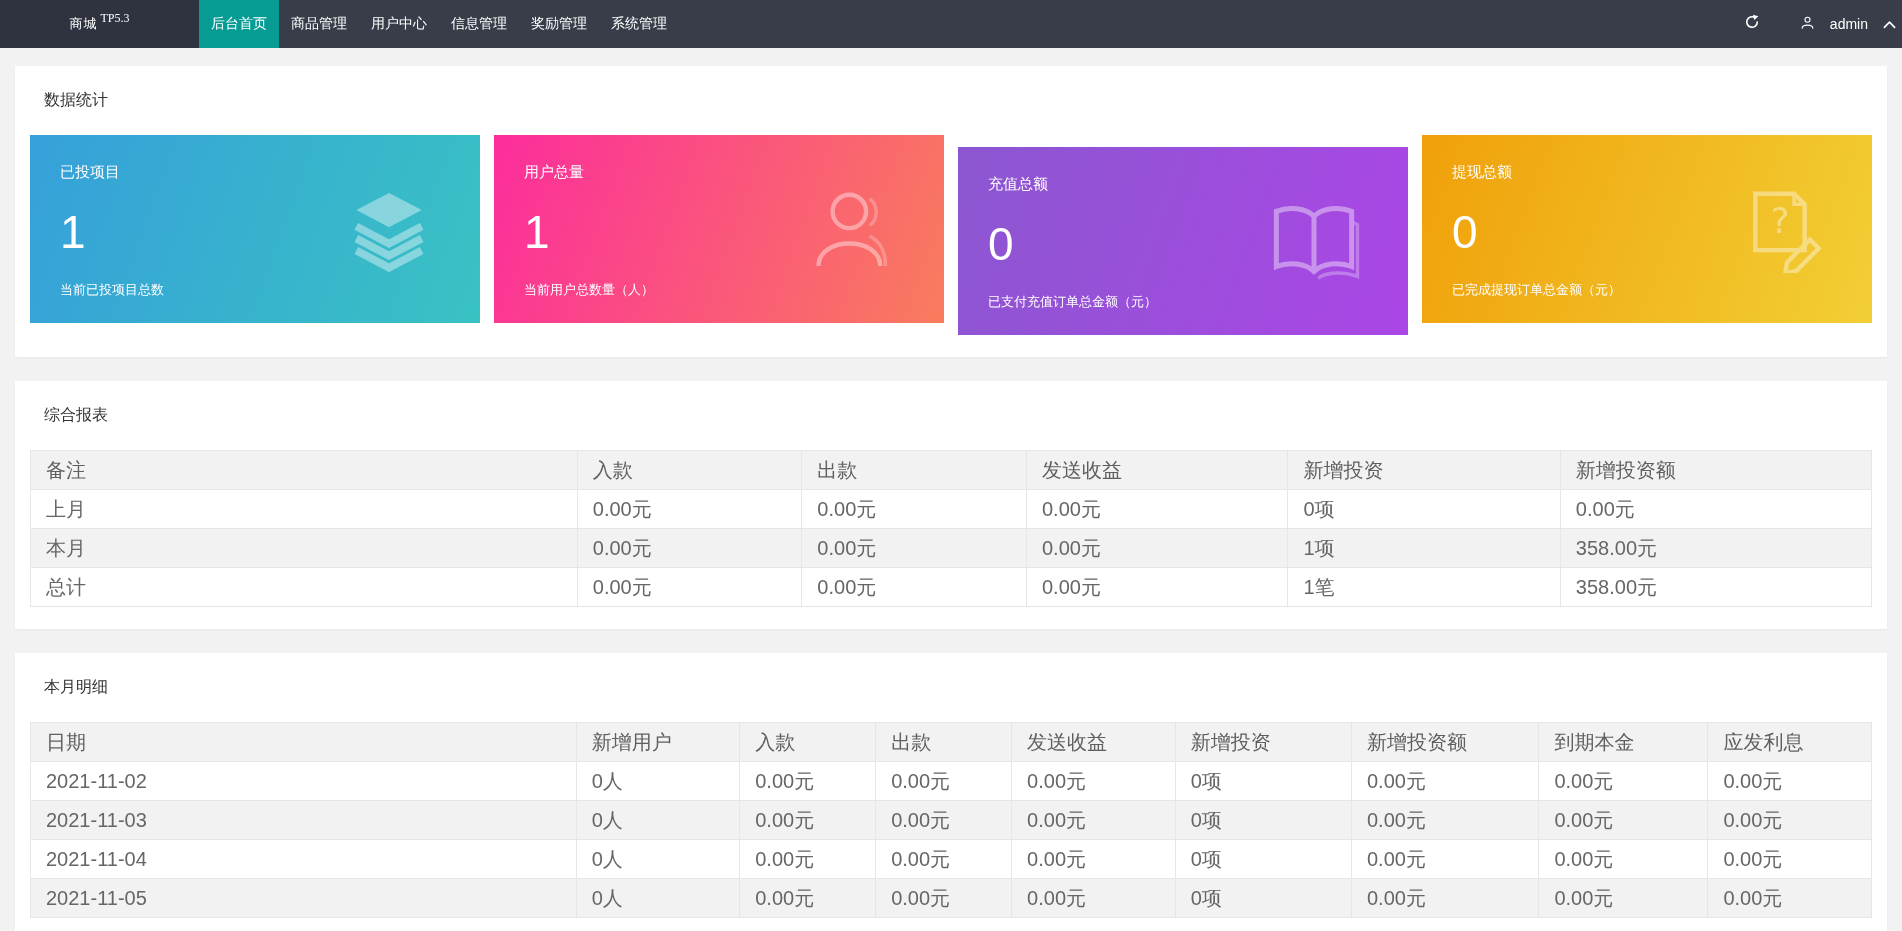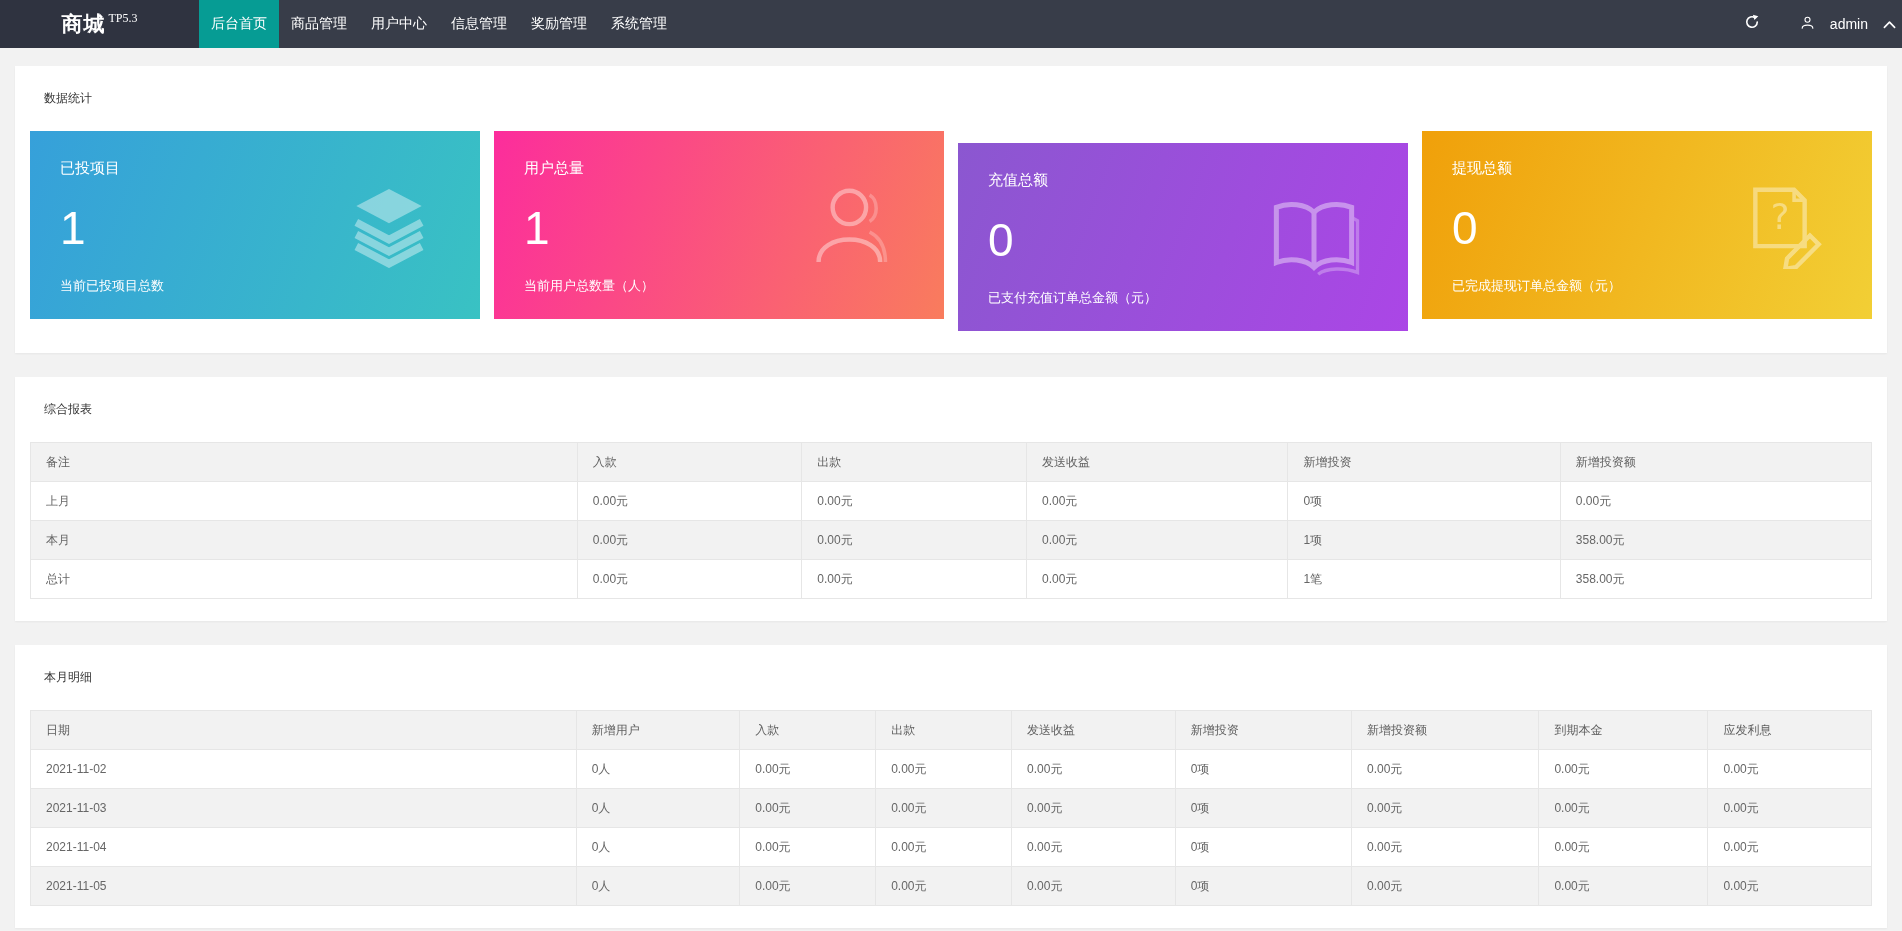--- a/index.html
+++ b/index.html
@@ -19,21 +19,21 @@
     color: #fff;
   }
   .logo {
     width: 199px;
     display: flex;
     align-items: center;
     justify-content: center;
     background: #2f3340;
     cursor: pointer;
   }
-  .logo-main { font-size: 21px; font-weight: bold; letter-spacing: 1px; }
+  .logo-main { font-size: 13px; font-weight: normal; letter-spacing: 1px; }
   .logo-sub { font-size: 12px; margin-left: 3px; position: relative; top: -6px; font-family: Liberation Serif, serif; }
   .nav-items { display: flex; align-items: stretch; flex: 1; }
   .nav-item {
     width: 80px;
     display: flex;
     align-items: center;
     justify-content: center;
     font-size: 14px;
     color: #ffffff;
     cursor: pointer;
@@ -53,21 +53,21 @@
     cursor: pointer;
   }
 
   
   .panel {
     background: #fff;
     margin: 18px 15px 24px 15px;
     padding: 20px 15px 22px 15px;
     box-shadow: 0 1px 2px rgba(0,0,0,0.05);
   }
-  .panel-title { font-size: 12px; color: #333; margin: 4px 0 24px 14px; }
+  .panel-title { font-size: 16px; color: #333; margin: 4px 0 24px 14px; }
 
   
   .cards-row { display: flex; gap: 14px; }
   .stat-card {
     flex: 1;
     height: 188px;
     color: #fff;
     position: relative;
     padding: 28px 30px 24px 30px;
     display: flex;
@@ -85,21 +85,21 @@
     top: 50%;
     transform: translateY(-50%);
     opacity: 0.4;
   }
   .card-icon svg { display: block; }
 
   
   table.lay-table {
     width: 100%;
     border-collapse: collapse;
-    font-size: 12px;
+    font-size: 20px;
     color: #666;
     table-layout: fixed;
   }
   table.lay-table th, table.lay-table td {
     border: 1px solid #e6e6e6;
     height: 39px;
     padding: 0 15px;
     text-align: left;
     font-weight: normal;
     white-space: nowrap;

